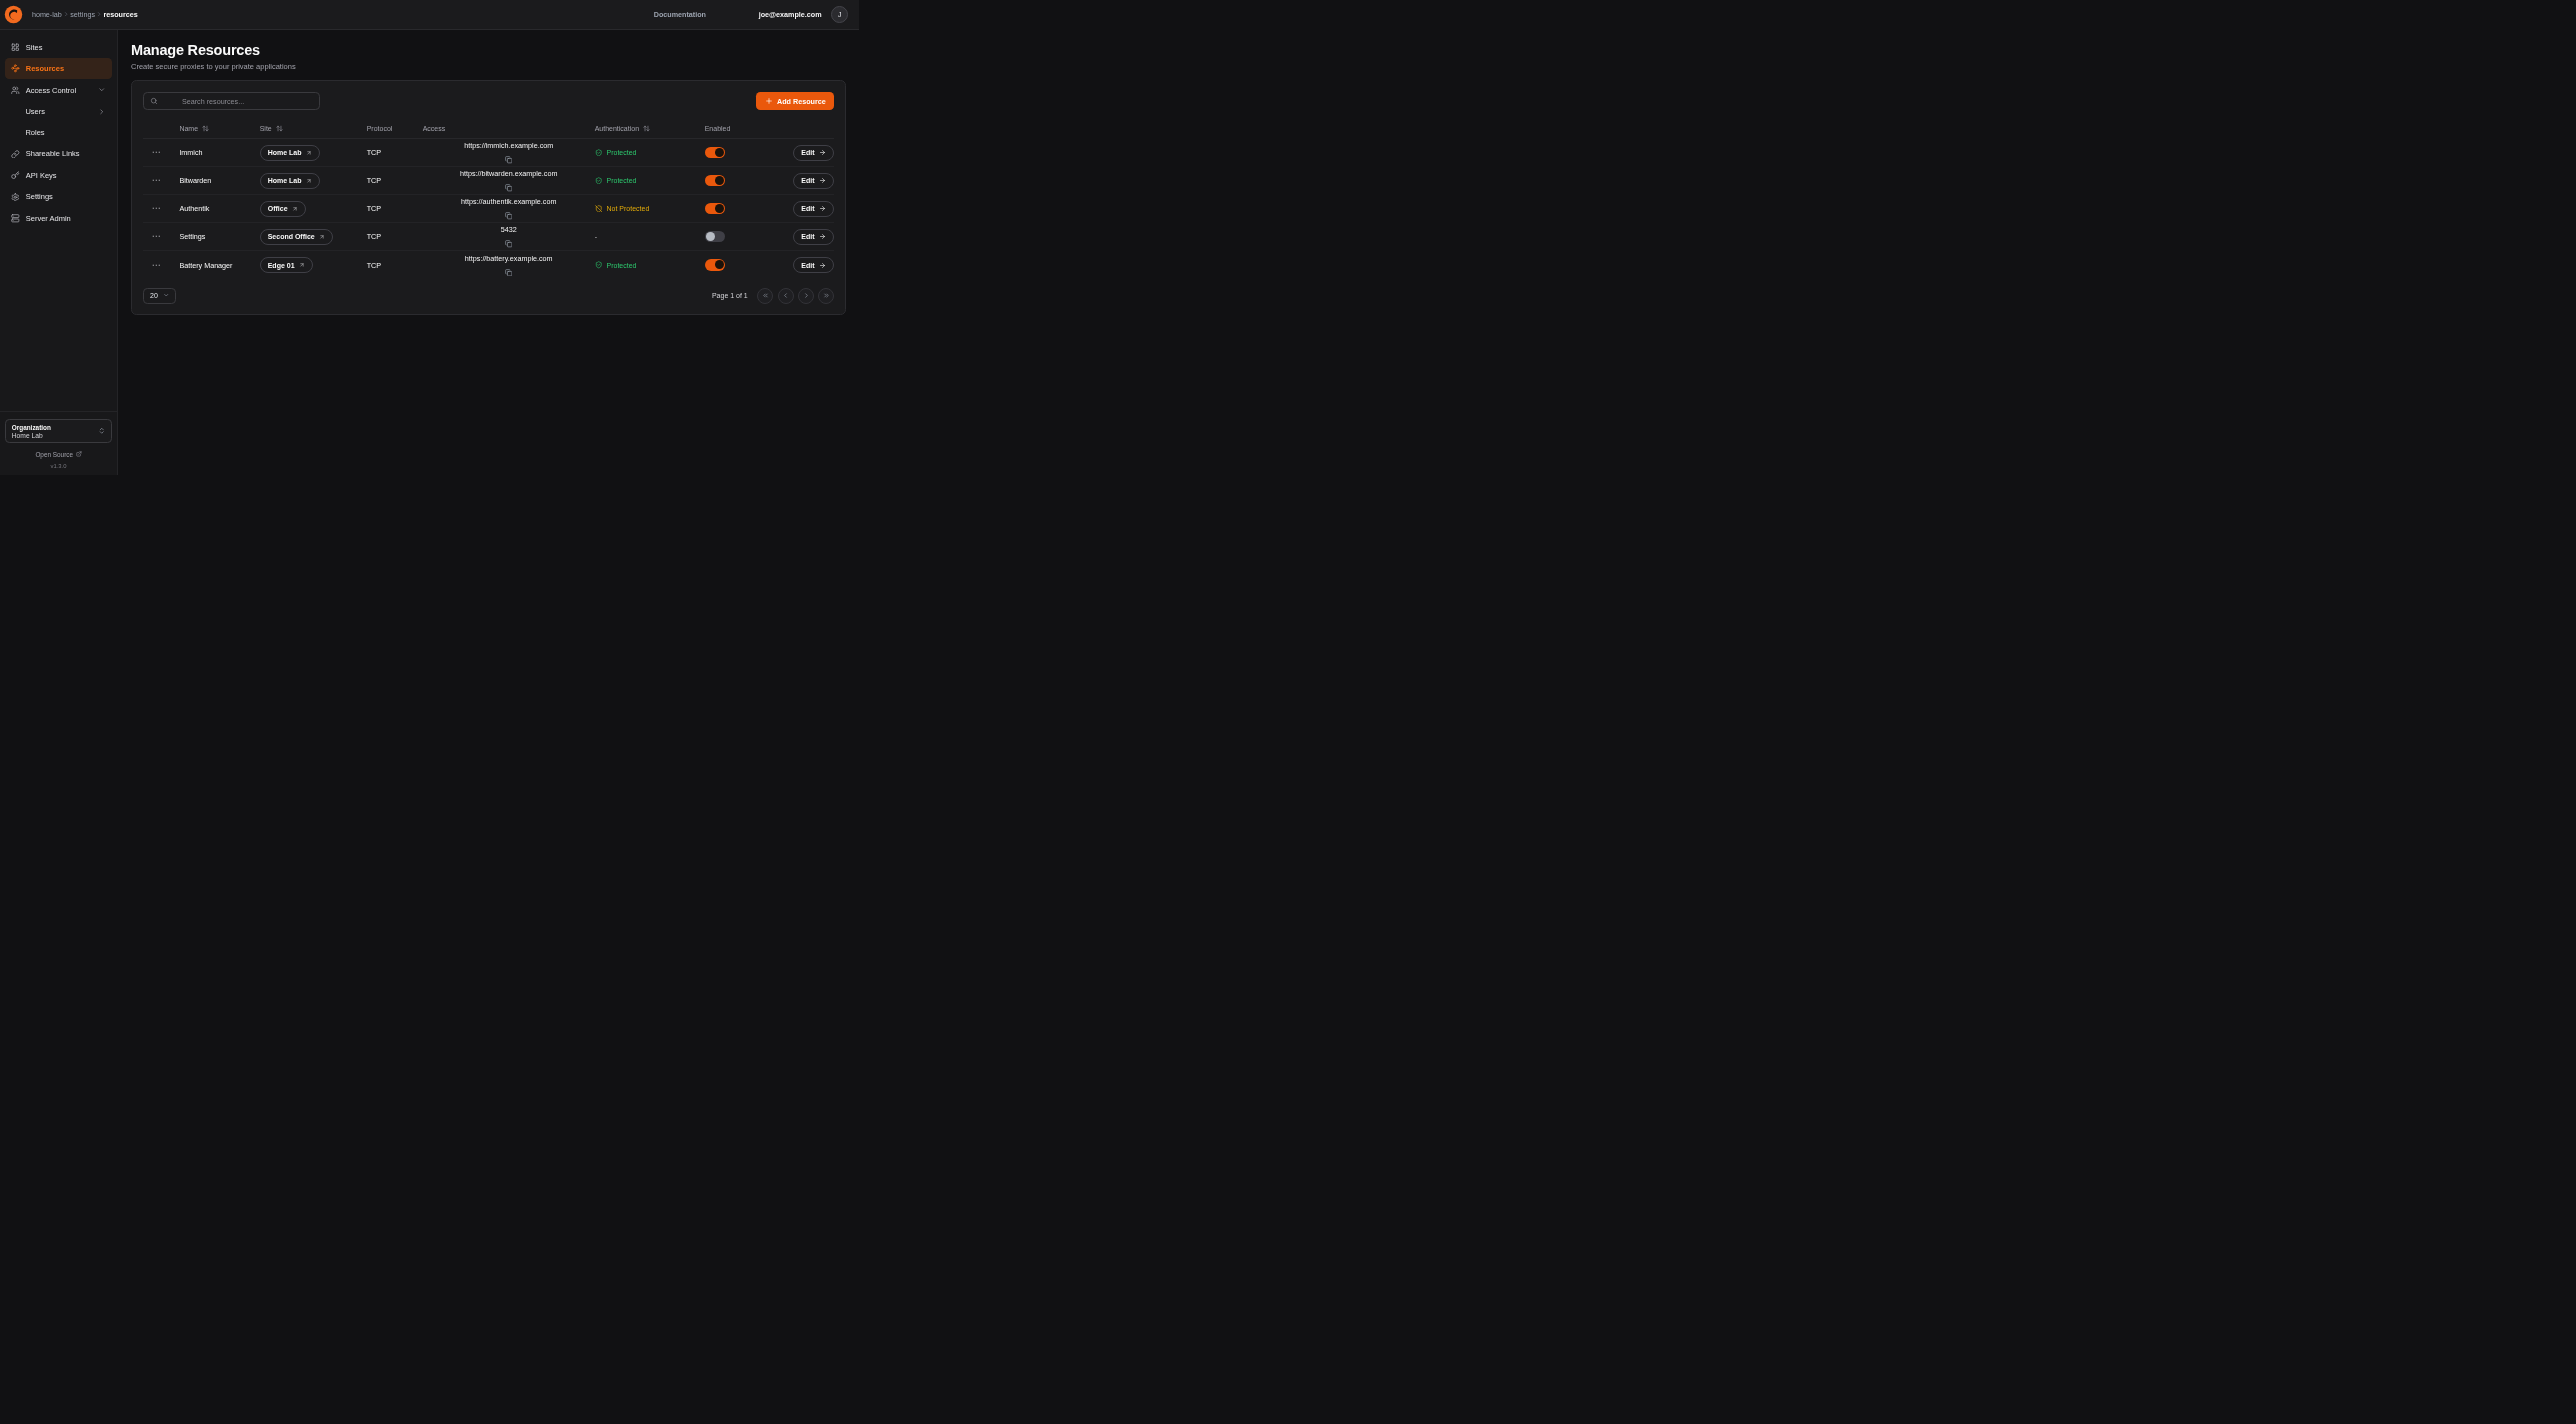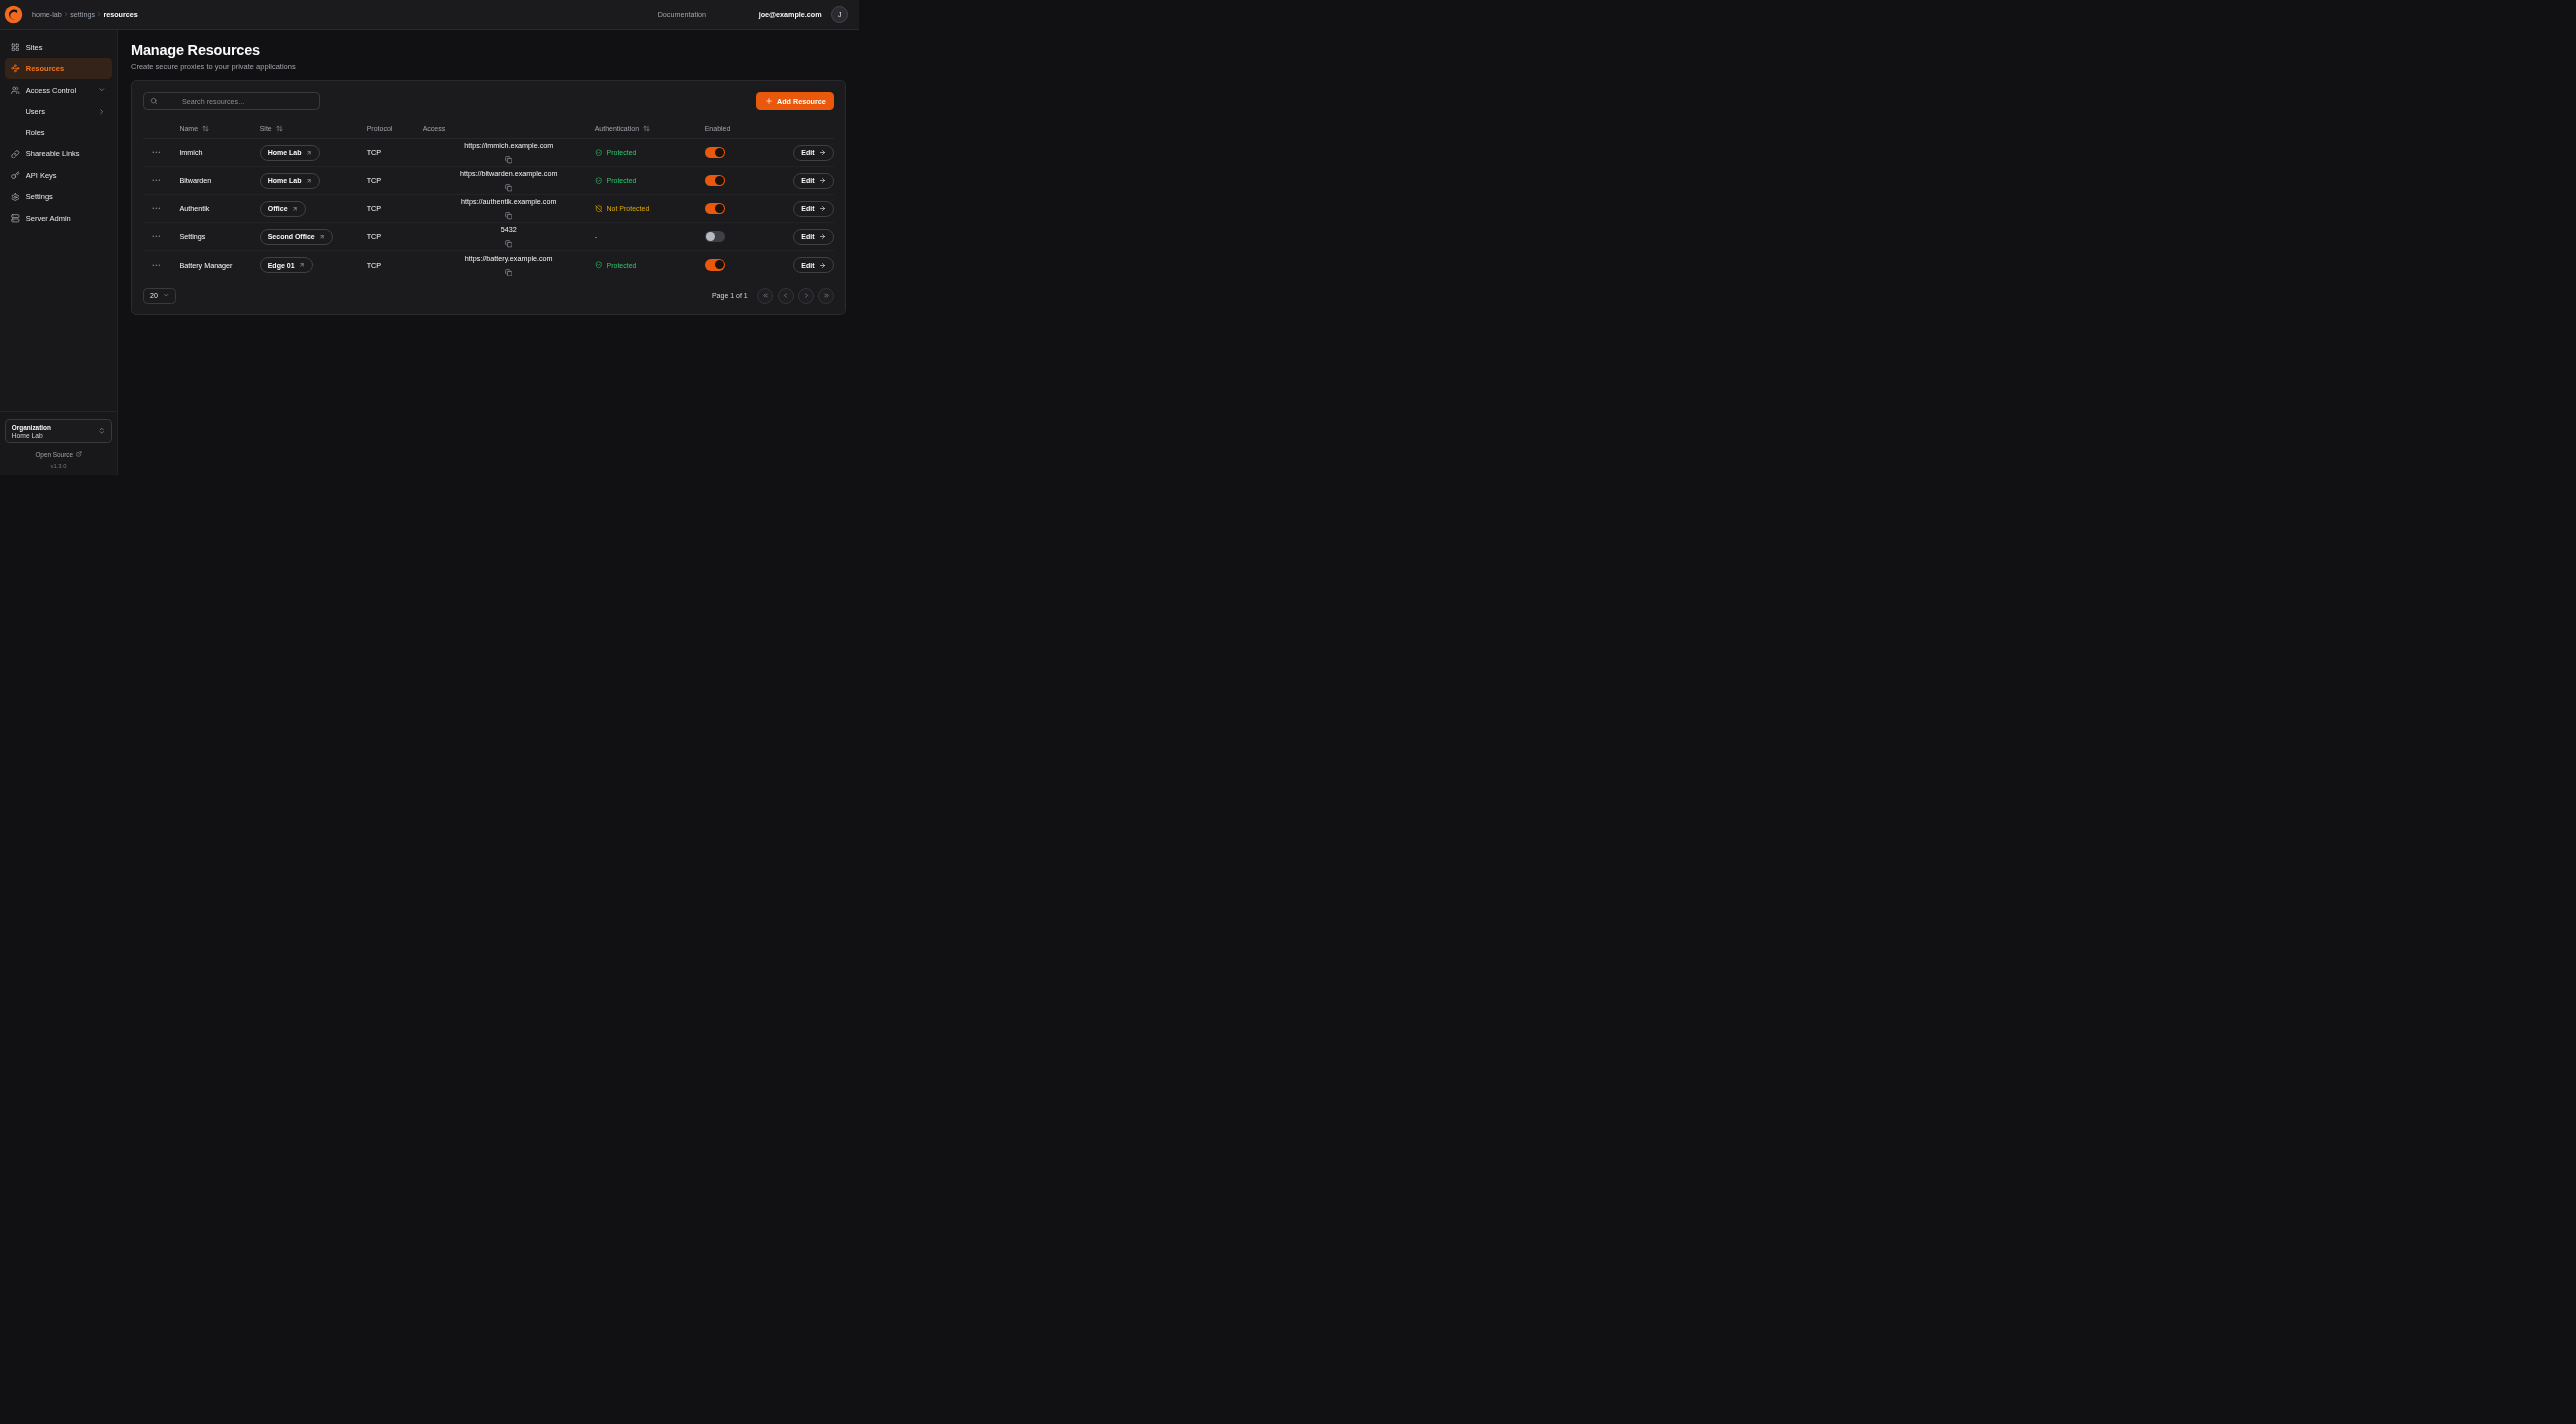--- a/index.html
+++ b/index.html
@@ -22,21 +22,21 @@
     background: #1b1b1d; border-bottom: 0.5px solid #29292c;
     padding: 0 10.7px 0 4.3px;
   }
   .topbar-left { display: flex; align-items: center; gap: 8.6px; }
   .logo { width: 19px; height: 19px; cursor: pointer; }
   .breadcrumb { display: flex; align-items: center; gap: 1px; font-size: 7.2px; }
   .crumb { color: #9ca3af; cursor: pointer; text-decoration: none; }
   .crumb.current { color: #fafafa; font-weight: 700; cursor: default; }
   .crumb-sep { color: #6b7280; display: flex; }
   .topbar-right { display: flex; align-items: center; gap: 9.7px; }
-  .doc-link { color: #9ca3af; font-size: 7.2px; cursor: pointer; text-decoration: none; }
+  .doc-link { color: #9ca3af; font-size: 7.2px; cursor: pointer; text-decoration: none; font-weight: bold; }
   .email { font-weight: 700; font-size: 7.2px; color: #f4f4f5; padding-left: 43px; }
   .avatar {
     width: 17px; height: 17px; border-radius: 50%;
     background: #2b2b2f; border: 0.5px solid #44444a; color: #e5e7eb;
     font-size: 7px; display: flex; align-items: center; justify-content: center;
     cursor: pointer; font-family: inherit;
   }
 
   
   .sidebar {

